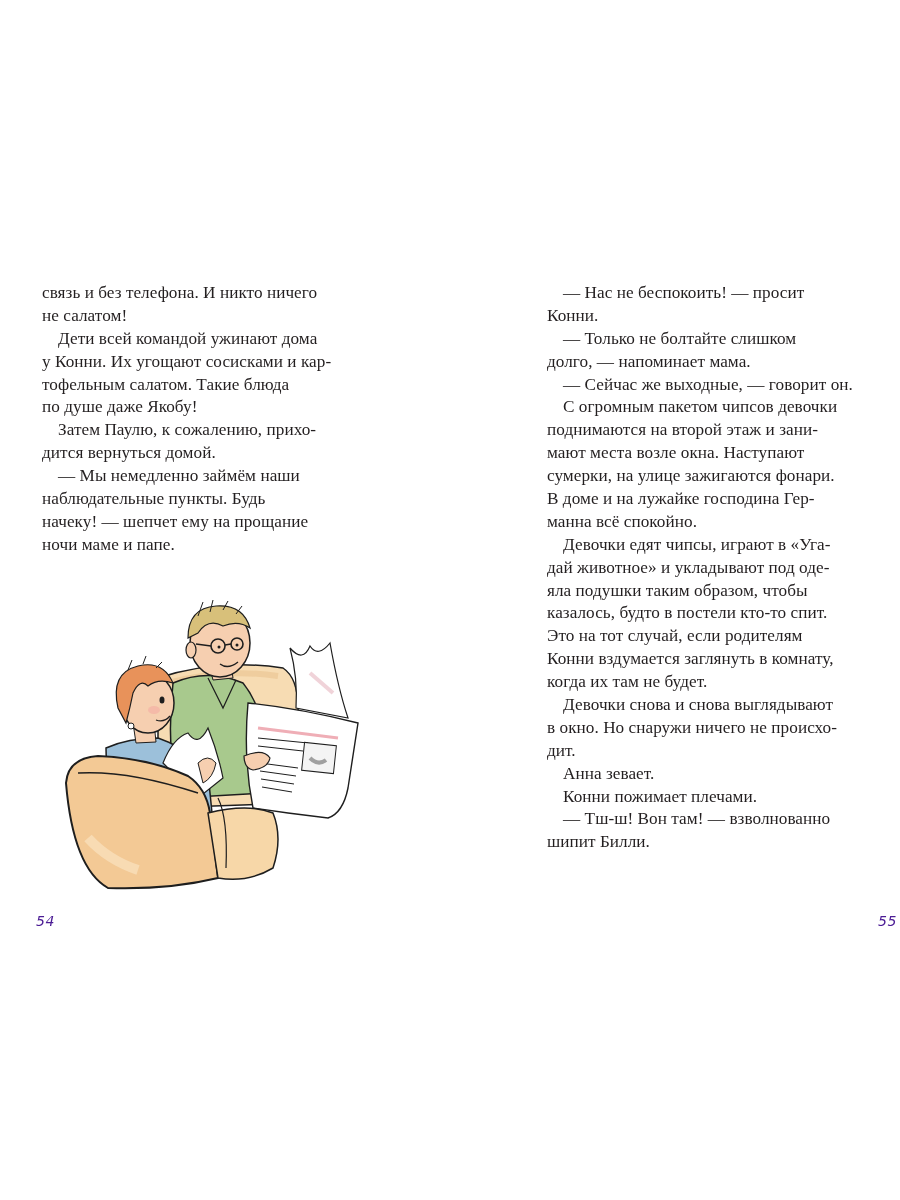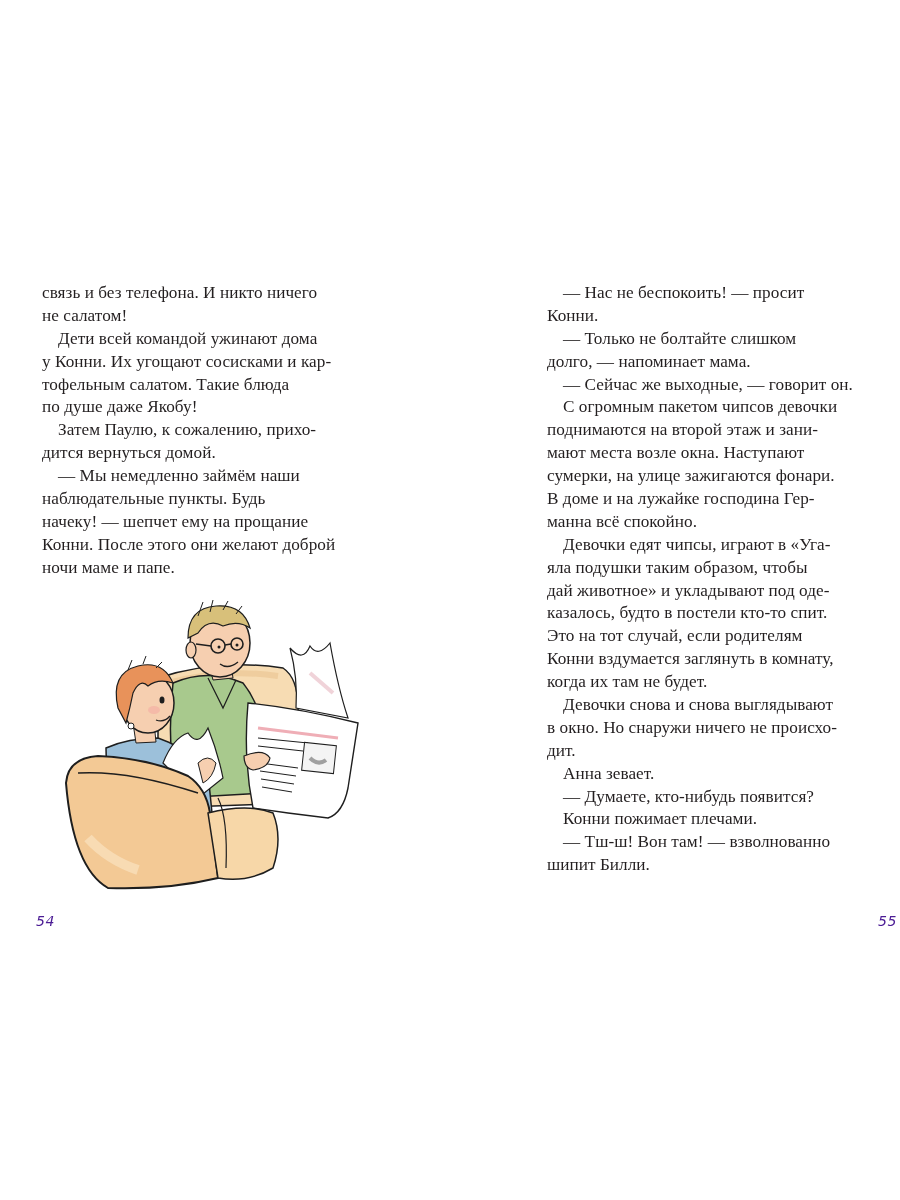--- a/index.html
+++ b/index.html
@@ -57,21 +57,20 @@
   <div class="line">не салатом!</div>
   <div class="line indent">Дети всей командой ужинают дома</div>
   <div class="line">у Конни. Их угощают сосисками и кар-</div>
   <div class="line">тофельным салатом. Такие блюда</div>
   <div class="line">по душе даже Якобу!</div>
   <div class="line indent">Затем Паулю, к сожалению, прихо-</div>
   <div class="line">дится вернуться домой.</div>
   <div class="line indent">— Мы немедленно займём наши</div>
   <div class="line">наблюдательные пункты. Будь</div>
   <div class="line">начеку! — шепчет ему на прощание</div>
-  <div class="line">Конни. После этого они желают доброй</div>
   <div class="line">ночи маме и папе.</div>
 </div>
 
 <div class="illustration">
   <svg width="330" height="295" viewBox="0 0 330 295" xmlns="http://www.w3.org/2000/svg">
 
     <path d="M110 80 Q170 60 235 70 Q250 80 250 110 L255 205 L110 210 Z" fill="#f7dcb3" stroke="#1e1e1e" stroke-width="1.5"></path>
     <path d="M120 85 Q175 70 230 78" fill="none" stroke="#e9c38f" stroke-width="6" opacity="0.6"></path>
 
     <path d="M125 85 Q160 70 195 85 Q215 110 218 150 L215 195 L130 200 Q118 150 125 85 Z" fill="#a8c98d" stroke="#1e1e1e" stroke-width="1.5"></path>
@@ -143,30 +142,29 @@
   <div class="line indent">— Только не болтайте слишком</div>
   <div class="line">долго, — напоминает мама.</div>
   <div class="line indent">— Сейчас же выходные, — говорит он.</div>
   <div class="line indent">С огромным пакетом чипсов девочки</div>
   <div class="line">поднимаются на второй этаж и зани-</div>
   <div class="line">мают места возле окна. Наступают</div>
   <div class="line">сумерки, на улице зажигаются фонари.</div>
   <div class="line">В доме и на лужайке господина Гер-</div>
   <div class="line">манна всё спокойно.</div>
   <div class="line indent">Девочки едят чипсы, играют в «Уга-</div>
+  <div class="line">дай животное» и укладывают под оде-</div>
   <div class="line">яла подушки таким образом, чтобы</div>
-  <div class="line">дай животное» и укладывают под оде-</div>
   <div class="line">казалось, будто в постели кто-то спит.</div>
   <div class="line">Это на тот случай, если родителям</div>
   <div class="line">Конни вздумается заглянуть в комнату,</div>
   <div class="line">когда их там не будет.</div>
   <div class="line indent">Девочки снова и снова выглядывают</div>
   <div class="line">в окно. Но снаружи ничего не происхо-</div>
   <div class="line">дит.</div>
   <div class="line indent">Анна зевает.</div>
-  <div class="line indent">— Думаете, кто-нибудь появится?</div>
   <div class="line indent">Конни пожимает плечами.</div>
   <div class="line indent">— Тш-ш! Вон там! — взволнованно</div>
   <div class="line">шипит Билли.</div>
 </div>
 
 <div class="folio folio-left">54</div>
 <div class="folio folio-right">55</div>
 
 </body></html>

